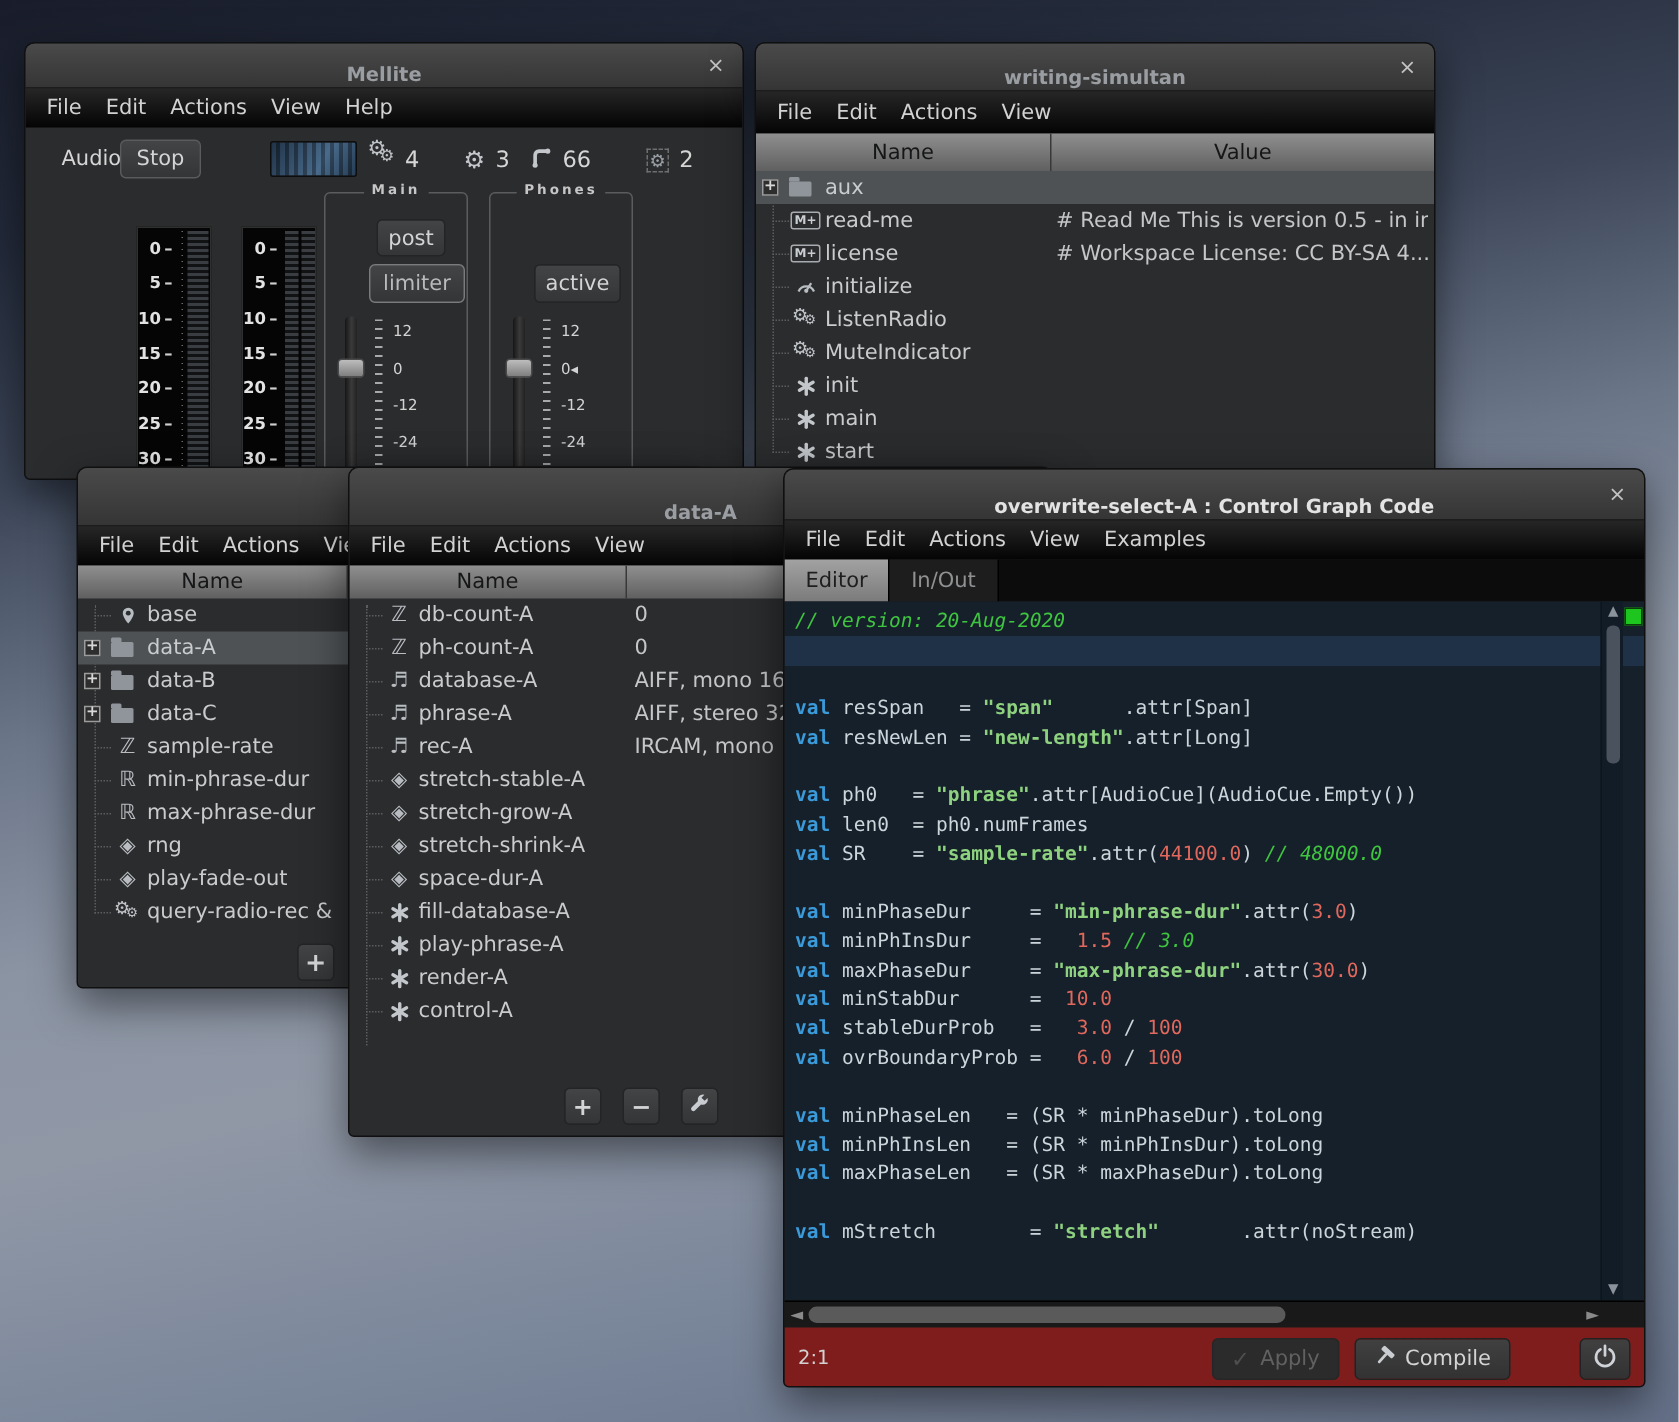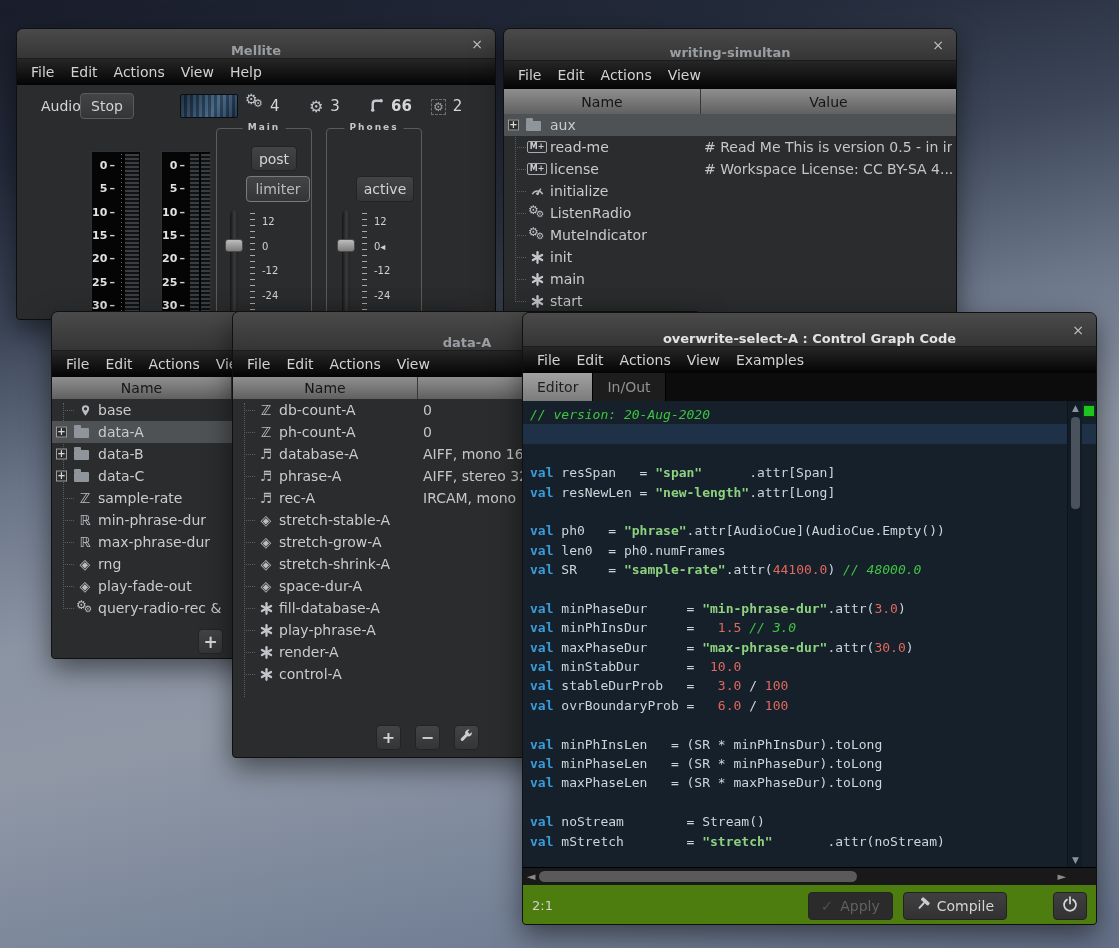--- a/index.html
+++ b/index.html
@@ -108,21 +108,21 @@
   .codeline .num{color:#e0685c}
   .codeline .com{color:#3fc53f;font-style:italic}
   .codeline .p{color:#ccd5da}
   .vscroll{position:absolute;right:14px;top:88px;height:466px;width:15px;background:#121c26;border-left:1px solid #0d141c}
   .vthumb{position:absolute;left:3px;top:16px;width:9px;height:92px;background:#4a535d;border-radius:4px}
   .sarrow{position:absolute;color:#8a929b;font-size:9px;left:0;width:15px;text-align:center}
   .green-ind{position:absolute;right:1px;top:92px;width:12px;height:12px;background:#1ec51e;border:1px solid #0c3c0c}
   .hscroll{position:absolute;left:0;right:0;top:554px;height:18px;background:#191919;border-top:1px solid #000}
   .hthumb{position:absolute;left:16px;top:3px;width:318px;height:11px;background:#5a5a5a;border-radius:6px}
   .harrow{position:absolute;top:2px;color:#8a8a8a;font-size:11px}
-  .statusbar{position:absolute;left:0;right:0;top:572px;height:41px;background:#4d7c0f;display:flex;align-items:center;
+  .statusbar{position:absolute;left:0;right:0;top:572px;height:41px;background:#7f1d1d;display:flex;align-items:center;
     padding:0 9px;color:#d2d2d2;font-size:13px}
   .sb-btn{height:28px;border-radius:4px;padding:0 12px;display:flex;align-items:center;gap:7px;font-size:14px;
     background:linear-gradient(#404040,#323232);border:1px solid #222;color:#d4d4d4}
   .sb-btn.disabled{background:#2b2b2b;color:#616161;border-color:#262626}
   .sb-btn.disabled .ck{color:#4e4e4e}
   .apply-btn{margin-left:auto}
   .compile-btn{margin-left:10px}
   .power-btn{margin-left:46px;width:34px;padding:0;justify-content:center}
   .ck{font-size:15px}
 </style>
@@ -146,21 +146,21 @@
   <div class="stripbox"></div>
   <div id="mellite-counters">
       <div class="counter" style="left: 228px;">
         <span><span class="gg"><span class="ga" style="font-size:14px;top:-4px">⚙</span><span class="gb" style="font-size:11px;top:3px">⚙</span></span></span>
         <span>4</span>
       </div>
       <div class="counter" style="left: 292px;">
         <span><span style="font-size:16px;color:#c3c7cb">⚙</span></span>
         <span>3</span>
       </div>
-      <div class="counter" style="left: 352px; font-weight: bold;">
+      <div class="counter" style="left: 336px;">
         <span><svg viewBox="0 0 16 16" width="15" height="15">
             <path d="M4 14 L4 7 Q4 4 7 4 L13 4" fill="none" stroke="#c3c7cb" stroke-width="2.6"></path>
             <circle cx="13" cy="4" r="1.8" fill="#c3c7cb"></circle>
             <circle cx="4" cy="14" r="1.8" fill="#c3c7cb"></circle>
           </svg></span>
         <span>66</span>
       </div>
       <div class="counter" style="left: 414px;">
         <span><span style="border:1px dashed #6e6e6e;padding:0 1px;font-size:12px;color:#9aa0a6;line-height:14px">⚙</span></span>
         <span>2</span>
@@ -556,25 +556,24 @@
       <div class="codeline"><span class="kw">val</span><span class="p"> len0  = ph0.numFrames</span></div>
       <div class="codeline"><span class="kw">val</span><span class="p"> SR    = </span><span class="str">"sample-rate"</span><span class="p">.attr(</span><span class="num">44100.0</span><span class="p">) </span><span class="com">// 48000.0</span></div>
       <div class="codeline"></div>
       <div class="codeline"><span class="kw">val</span><span class="p"> minPhaseDur     = </span><span class="str">"min-phrase-dur"</span><span class="p">.attr(</span><span class="num">3.0</span><span class="p">)</span></div>
       <div class="codeline"><span class="kw">val</span><span class="p"> minPhInsDur     =   </span><span class="num">1.5</span><span class="p"> </span><span class="com">// 3.0</span></div>
       <div class="codeline"><span class="kw">val</span><span class="p"> maxPhaseDur     = </span><span class="str">"max-phrase-dur"</span><span class="p">.attr(</span><span class="num">30.0</span><span class="p">)</span></div>
       <div class="codeline"><span class="kw">val</span><span class="p"> minStabDur      =  </span><span class="num">10.0</span></div>
       <div class="codeline"><span class="kw">val</span><span class="p"> stableDurProb   =   </span><span class="num">3.0</span><span class="p"> / </span><span class="num">100</span></div>
       <div class="codeline"><span class="kw">val</span><span class="p"> ovrBoundaryProb =   </span><span class="num">6.0</span><span class="p"> / </span><span class="num">100</span></div>
       <div class="codeline"></div>
+      <div class="codeline"><span class="kw">val</span><span class="p"> minPhaseLen   = (SR * minPhaseDur).toLong</span></div>
       <div class="codeline"><span class="kw">val</span><span class="p"> minPhInsLen   = (SR * minPhInsDur).toLong</span></div>
-      <div class="codeline"><span class="kw">val</span><span class="p"> minPhaseLen   = (SR * minPhaseDur).toLong</span></div>
       <div class="codeline"><span class="kw">val</span><span class="p"> maxPhaseLen   = (SR * maxPhaseDur).toLong</span></div>
       <div class="codeline"></div>
-      <div class="codeline"><span class="kw">val</span><span class="p"> noStream        = Stream()</span></div>
       <div class="codeline"><span class="kw">val</span><span class="p"> mStretch        = </span><span class="str">"stretch"</span><span class="p">       .attr(noStream)</span></div>
     </div>
   <div class="vscroll">
     <span class="sarrow" style="top:2px">▲</span>
     <div class="vthumb"></div>
     <span class="sarrow" style="bottom:2px">▼</span>
   </div>
   <div class="green-ind"></div>
   <div class="hscroll">
     <span class="harrow" style="left:4px">◄</span>

